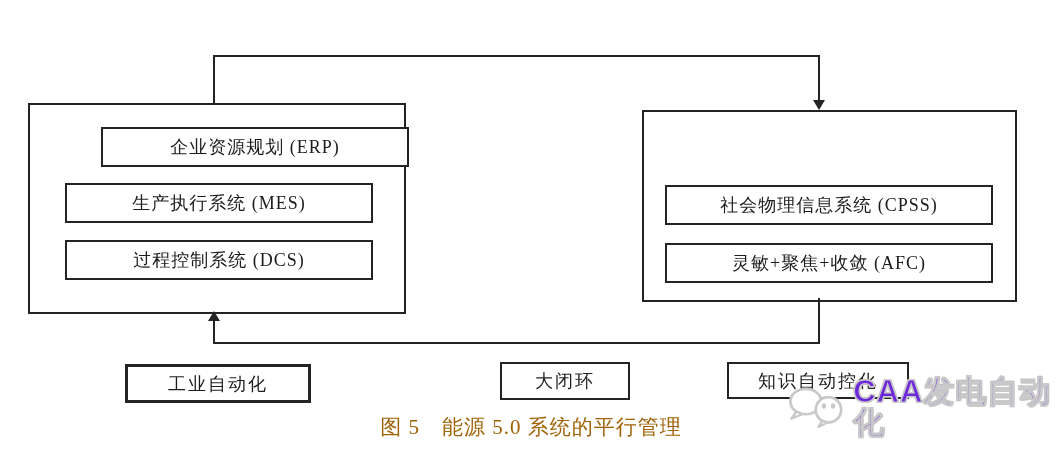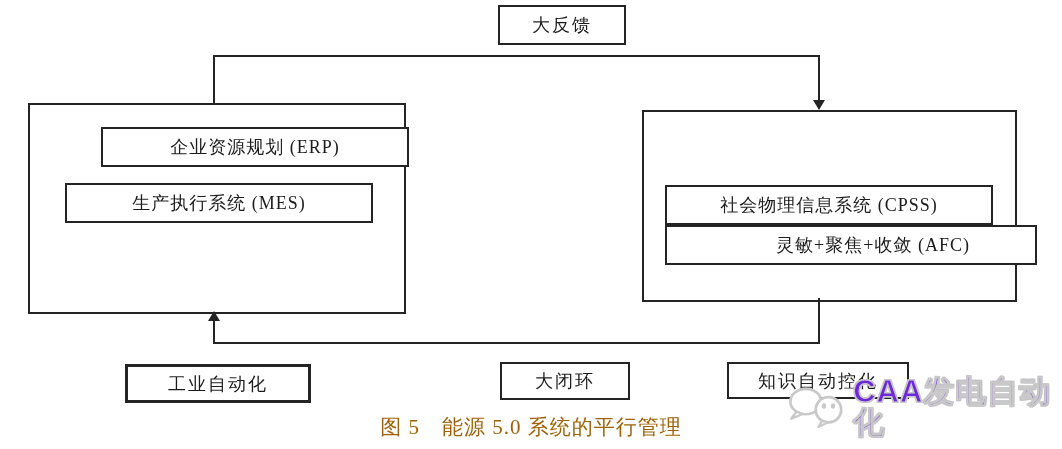--- a/index.html
+++ b/index.html
@@ -49,43 +49,43 @@
                 -1px 1px 0 var(--watermark,#c9c9c9),1px 1px 0 var(--watermark,#c9c9c9);
     -webkit-text-stroke:1px var(--watermark,#c9c9c9);
     margin-left:2px;
   }
 </style>
 </head>
 <body>
 
 <div class="figure">
 
-  <div class="small-box" style="left:498px;top:5px;width:124px;height:36px;">
-    <span>大反馈</span>
-  </div>
 
   <div class="line" style="left:213px;top:55px;width:607px;height:2px;"></div>
   <div class="line" style="left:213px;top:55px;width:2px;height:48px;"></div>
   <div class="line" style="left:818px;top:55px;width:2px;height:46px;"></div>
   <div class="arrow-down" style="left:813px;top:100px;"></div>
 
   <div class="panel" style="left:28px;top:103px;width:374px;height:207px;">
     <div class="inner-box" style="left:35px;top:22px;width:304px;height:36px;margin-left:36px;">
       <span>企业资源规划 (ERP)</span>
     </div>
     <div class="inner-box" style="left:35px;top:78px;width:304px;height:36px;">
       <span>生产执行系统 (MES)</span>
     </div>
+    <div class="inner-box" style="left:35px;top:135px;width:304px;height:36px;">
+      <span>过程控制系统 (DCS)</span>
+    </div>
   </div>
 
   <div class="panel" style="left:642px;top:110px;width:371px;height:188px;">
     <div class="inner-box" style="left:21px;top:73px;width:324px;height:36px;">
       <span>社会物理信息系统 (CPSS)</span>
     </div>
-    <div class="inner-box" style="left:21px;top:113px;width:324px;height:36px;padding-left:44px;">
+    <div class="inner-box" style="left:21px;top:131px;width:324px;height:36px;">
       <span>灵敏+聚焦+收敛 (AFC)</span>
     </div>
   </div>
 
   <div class="line" style="left:818px;top:298px;width:2px;height:46px;"></div>
   <div class="line" style="left:213px;top:342px;width:607px;height:2px;"></div>
   <div class="line" style="left:213px;top:320px;width:2px;height:24px;"></div>
   <div class="arrow-up" style="left:208px;top:311px;"></div>
 
   <div class="small-box bold-border" style="left:125px;top:364px;width:180px;height:33px;">

